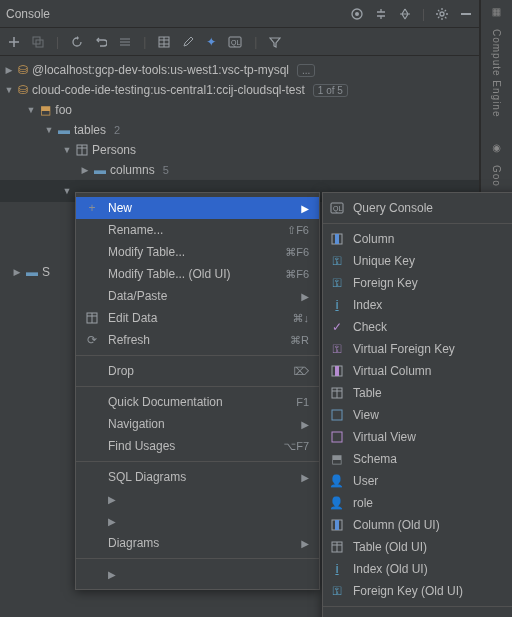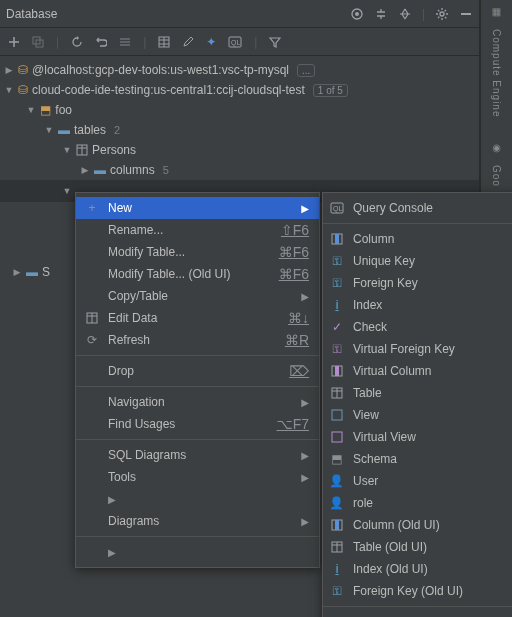--- a/index.html
+++ b/index.html
@@ -97,38 +97,38 @@
   }
   .menu .mi {
     display: flex;
     align-items: center;
     height: 22px;
     padding: 0 10px 0 8px;
     gap: 8px;
     color: #bbbbbb;
   }
   .menu .mi .mlabel { flex: 1; }
-  .menu .mi .msc { color: #8a8f94; font-size: 14px; text-decoration: underline; }
+  .menu .mi .msc { color: #8a8f94; font-size: 11px; }
   .menu .mi .sub { color: #8a8f94; font-size: 10px; }
   .menu .mi.hl { background: #2f65ca; color: #fff; }
   .menu .mi.hl .sub { color: #fff; }
   .menu .sep { height: 1px; background: #515151; margin: 4px 0; }
   .mic { width: 16px; display:flex; align-items:center; justify-content:center; color:#8a8f94; }
   .menu2 .mi { padding-left: 6px; }
   .ikey { color:#5fb0d9; }
   .ivirt { color:#b58bd0; }
   svg { display:block; }
 </style>
 </head>
 <body>
 
 <div class="panel">
 
   <div class="title-bar">
-    <span class="title">Database</span>
+    <span class="title">Console</span>
     <div class="title-icons">
       <span>
           <svg width="14" height="14">
             <circle cx="7" cy="7" r="5" fill="none" stroke="#9aa0a6" stroke-width="1.3"></circle>
             <circle cx="7" cy="7" r="2" fill="#9aa0a6"></circle>
           </svg>
         </span>
       <span>
           <svg width="14" height="14">
             <path d="M3 5h8M3 9h8M7 2v3M7 12v-3" stroke="#9aa0a6" stroke-width="1.3" fill="none"></path>
@@ -292,21 +292,21 @@
       <span class="mlabel">Modify Table...</span>
       <span class="msc">⌘F6</span>
     </div>
   <div class="mi">
       <span class="mic"></span>
       <span class="mlabel">Modify Table... (Old UI)</span>
       <span class="msc">⌘F6</span>
     </div>
   <div class="mi">
       <span class="mic"></span>
-      <span class="mlabel">Copy/Table</span>
+      <span class="mlabel">Data/Paste</span>
       <span class="sub">▶</span>
     </div>
   <div class="mi">
       <span class="mic">
         <svg width="12" height="12">
           <rect x="1" y="1" width="10" height="10" fill="none" stroke="#9aa0a6"></rect>
           <path d="M1 4h10M6 1v10" stroke="#9aa0a6"></path>
         </svg>
       </span>
       <span class="mlabel">Edit Data</span>
@@ -319,37 +319,41 @@
     </div>
   <div class="sep"></div>
   <div class="mi">
       <span class="mic"></span>
       <span class="mlabel">Drop</span>
       <span class="msc">⌦</span>
     </div>
   <div class="sep"></div>
   <div class="mi">
       <span class="mic"></span>
+      <span class="mlabel">Quick Documentation</span>
+      <span class="msc">F1</span>
+    </div>
+  <div class="mi">
+      <span class="mic"></span>
       <span class="mlabel">Navigation</span>
       <span class="sub">▶</span>
     </div>
   <div class="mi">
       <span class="mic"></span>
       <span class="mlabel">Find Usages</span>
       <span class="msc">⌥F7</span>
     </div>
   <div class="sep"></div>
   <div class="mi">
       <span class="mic"></span>
       <span class="mlabel">SQL Diagrams</span>
       <span class="sub">▶</span>
     </div>
   <div class="mi">
       <span class="mic"></span>
-      <span class="mlabel">Tools</span>
       <span class="sub">▶</span>
     </div>
   <div class="mi">
       <span class="mic"></span>
       <span class="sub">▶</span>
     </div>
   <div class="mi">
       <span class="mic"></span>
       <span class="mlabel">Diagrams</span>
       <span class="sub">▶</span>

